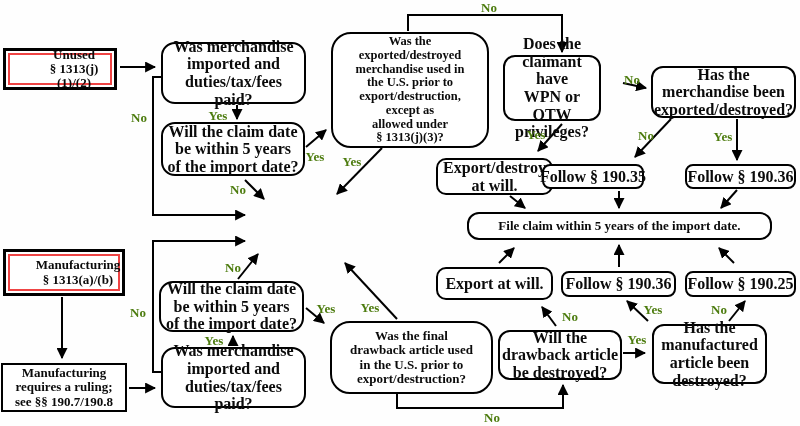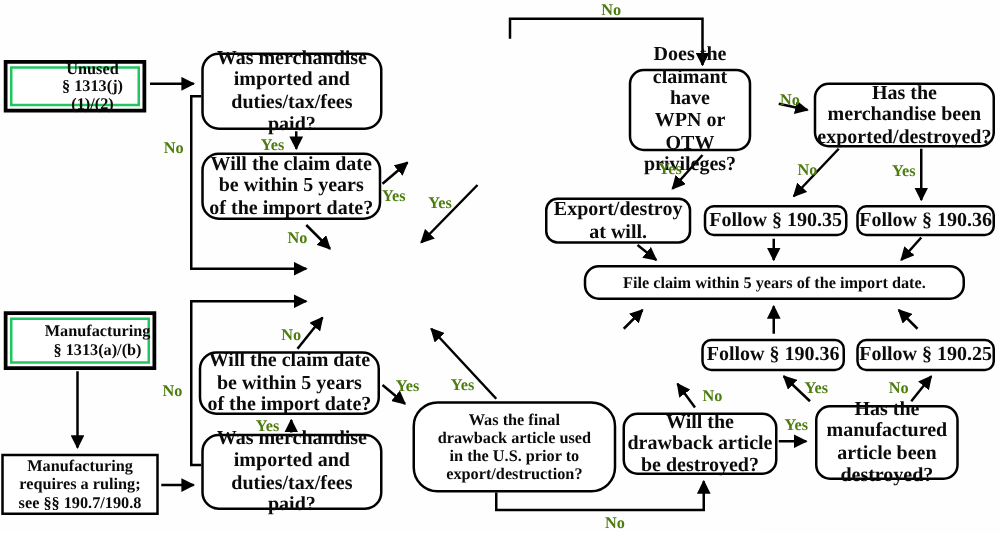--- a/index.html
+++ b/index.html
@@ -9,21 +9,21 @@
   }
   .edges{position:absolute;left:0;top:0;width:800px;height:426px;z-index:1;}
   .node{
     position:absolute;box-sizing:border-box;z-index:2;
     background:#ffffff;border:2px solid #000;border-radius:14px;
     display:flex;align-items:center;justify-content:center;
     text-align:center;font-weight:bold;color:#0b0b0b;
     font-size:16px;line-height:1.1;white-space:pre-line;
   }
   .node--double{
-    border-radius:0;border:2px solid #22c55e;
+    border-radius:0;border:2px solid #ef4444;
     box-shadow:0 0 0 2px #fff, 0 0 0 5px #000;
     padding-left:28px;
   }
   .node--plain{border-radius:0;font-size:13px;}
   .node--big{border-radius:20px;font-size:12.5px;}
   .node--big2{border-radius:20px;font-size:13px;}
   .node--small{border-radius:8px;white-space:nowrap;}
   .node--wide{border-radius:12px;font-size:13px;white-space:nowrap;}
   .node--ellipse{border-radius:50%;font-size:14px;}
   .hdr{font-size:13px;}
@@ -84,35 +84,44 @@
 requires a ruling;
 see §§ 190.7/190.8</div>
 
   <div class="node" style="left:161px;top:42px;width:145px;height:62px;">Was merchandise
 imported and
 duties/tax/fees
 paid?</div>
   <div class="node" style="left:161px;top:122px;width:144px;height:54px;">Will the claim date
 be within 5 years
 of the import date?</div>
+  <div class="node node--big" style="left:331px;top:32px;width:158px;height:116px;">Was the
+exported/destroyed
+merchandise used in
+the U.S. prior to
+export/destruction,
+except as
+allowed under
+§ 1313(j)(3)?</div>
   <div class="node" style="left:503px;top:55px;width:98px;height:66px;border-radius:12px;">Does the
 claimant have
 WPN or OTW
 privileges?</div>
   <div class="node" style="left:651px;top:66px;width:145px;height:52px;border-radius:12px;">Has the
 merchandise been
 exported/destroyed?</div>
 
   <div class="node" style="left:436px;top:158px;width:117px;height:37px;border-radius:10px;">Export/destroy
 at will.</div>
-  <div class="node node--small" style="left:542px;top:164px;width:115px;height:25px;margin-left:21px;">Follow § 190.35</div>
+  <div class="node node--small" style="left:542px;top:164px;width:102px;height:25px;">Follow § 190.35</div>
   <div class="node node--small" style="left:685px;top:164px;width:111px;height:25px;">Follow § 190.36</div>
 
   <div class="node node--wide" style="left:467px;top:212px;width:305px;height:28px;">File claim within 5 years of the import date.</div>
 
+  <div class="node" style="left:436px;top:267px;width:117px;height:33px;border-radius:10px;white-space:nowrap;">Export at will.</div>
   <div class="node node--small" style="left:561px;top:271px;width:115px;height:26px;">Follow § 190.36</div>
   <div class="node node--small" style="left:685px;top:271px;width:111px;height:26px;">Follow § 190.25</div>
 
 
   <div class="node" style="left:159px;top:281px;width:145px;height:51px;">Will the claim date
 be within 5 years
 of the import date?</div>
   <div class="node" style="left:161px;top:347px;width:145px;height:61px;">Was merchandise
 imported and
 duties/tax/fees

